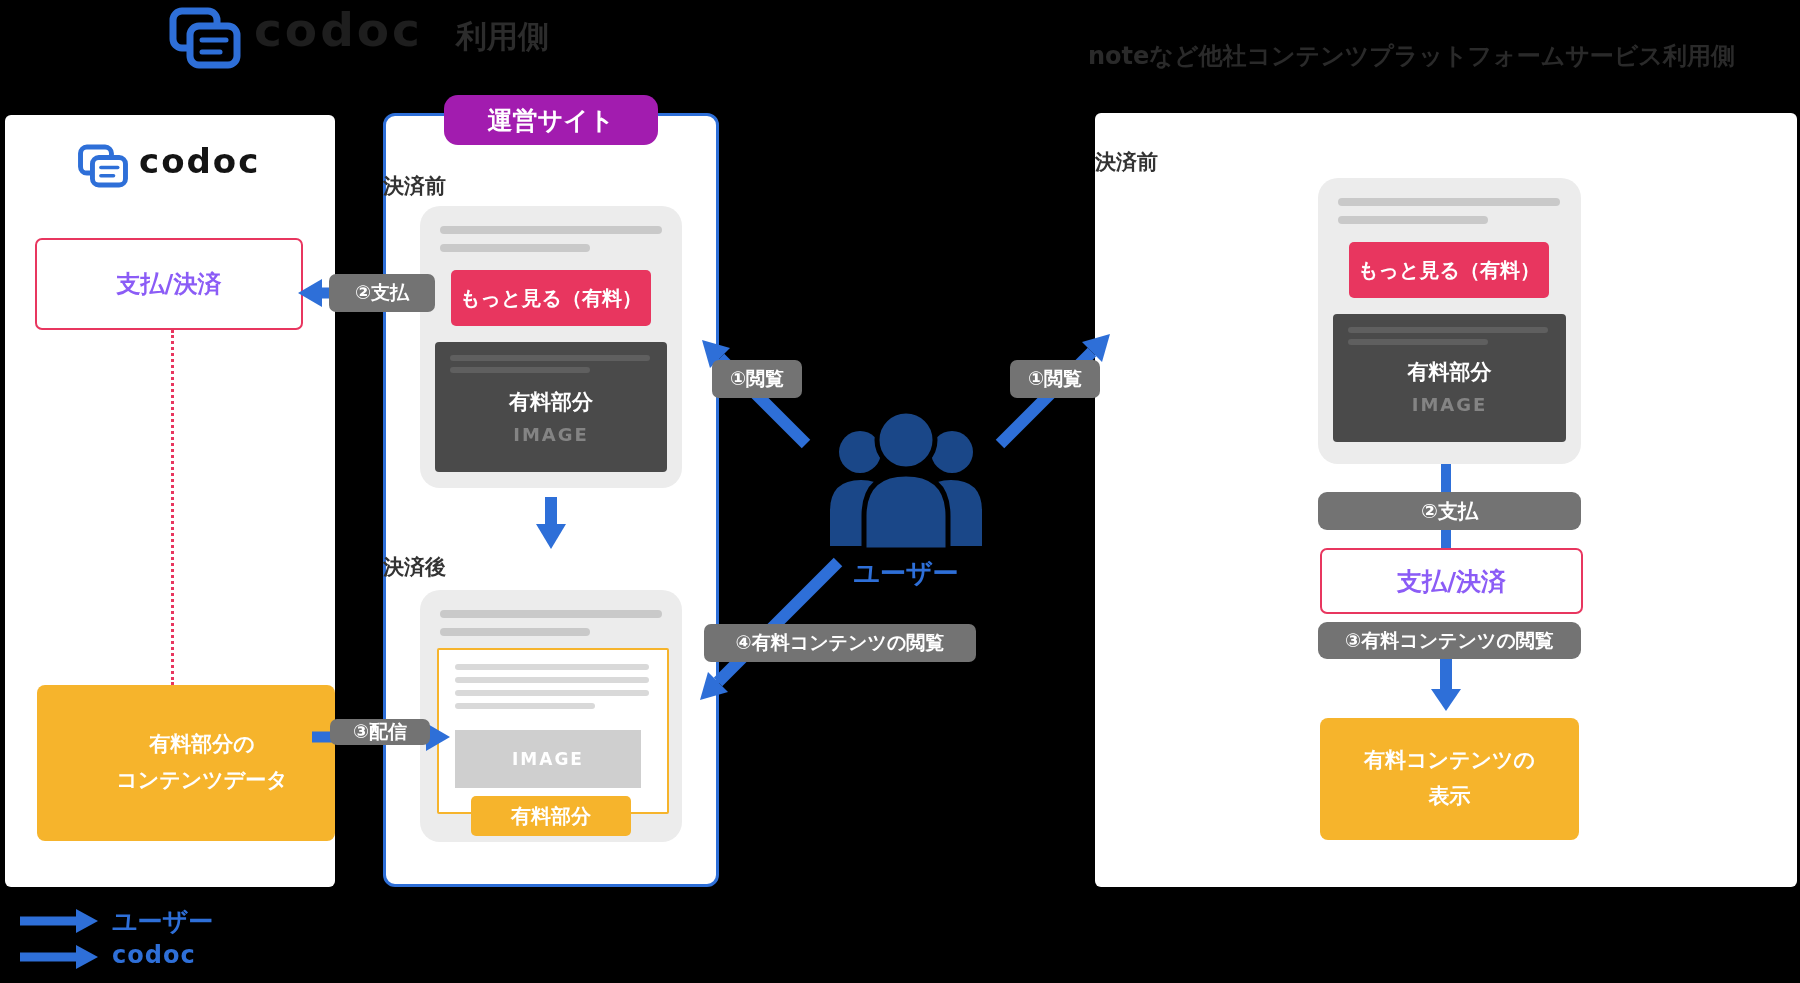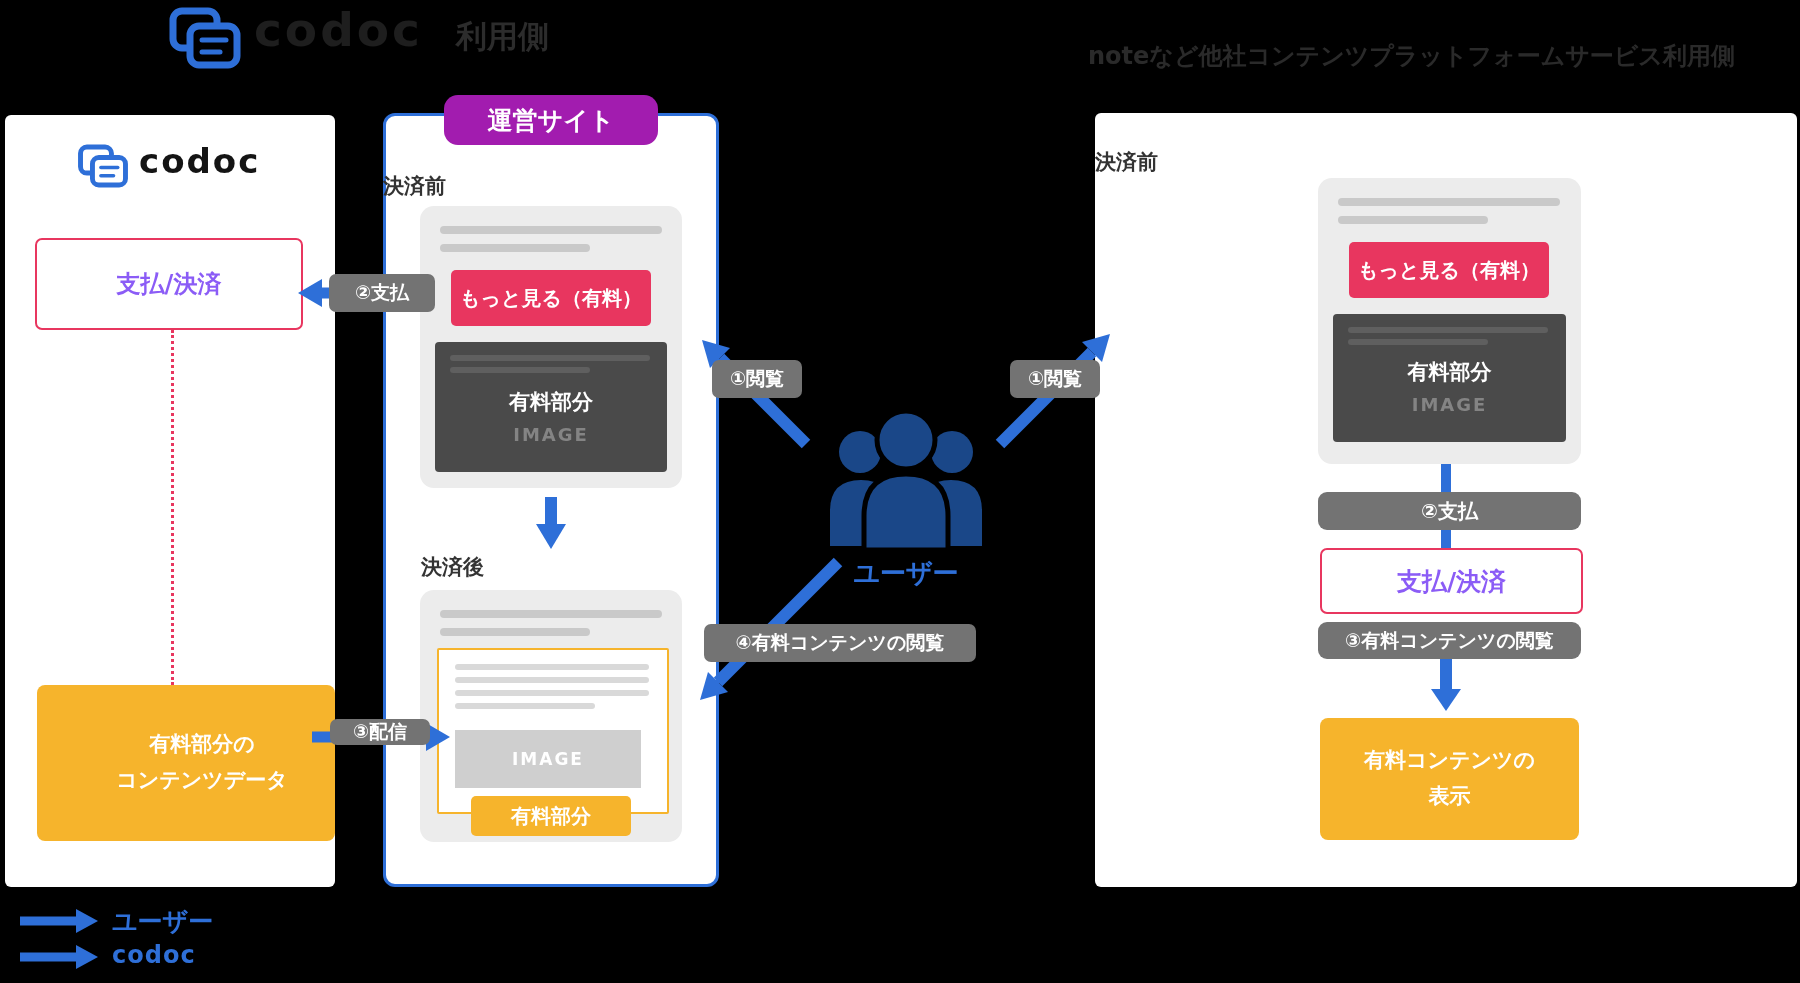--- a/index.html
+++ b/index.html
@@ -1,21 +1,21 @@
 <!DOCTYPE html>
 <html><head>
 <meta charset="utf-8">
 <style>
   html,body{margin:0;padding:0;background:#000;}
   .canvas{position:relative;width:1800px;height:983px;background:#000;overflow:hidden;
           font-family:"DejaVu Sans","Liberation Sans",sans-serif;}
   .abs{position:absolute;}
   .panel{position:absolute;background:#fff;border-radius:6px;z-index:1;}
   .flexc{display:flex;align-items:center;justify-content:center;}
-  .card{position:absolute;background:#ececec;border-radius:14px;}
+  .card{position:absolute;background:#ececec;border-radius:20px;}
   .skline{position:absolute;height:8px;border-radius:4px;background:#c9c9c9;}
   .dline{position:absolute;height:6px;border-radius:3px;background:#5f5f5f;}
   .gline{position:absolute;height:6px;border-radius:3px;background:#d9d9d9;}
   .badge{position:absolute;background:#737373;color:#fff;font-weight:bold;border-radius:7px;
          display:flex;align-items:center;justify-content:center;z-index:4;}
   .pink-btn{position:absolute;background:#e8365f;color:#fff;font-weight:bold;border-radius:5px;
          display:flex;align-items:center;justify-content:center;}
   .dark-img{position:absolute;background:#4a4a4a;border-radius:4px;}
   .outline-pink{position:absolute;background:#fff;border:2.5px solid #e8365f;border-radius:7px;
          color:#8b5cf6;font-weight:bold;display:flex;align-items:center;justify-content:center;}
@@ -73,21 +73,21 @@
     <div class="skline" style="left:20px;top:38px;width:150px;"></div>
     <div class="pink-btn" style="left:31px;top:64px;width:200px;height:56px;font-size:20px;">もっと見る（有料）</div>
     <div class="dark-img" style="left:15px;top:136px;width:232px;height:130px;">
       <div class="dline" style="left:15px;top:13px;width:200px;"></div>
       <div class="dline" style="left:15px;top:25px;width:140px;"></div>
       <div class="abs" style="left:0;top:46px;width:100%;text-align:center;color:#fff;font-size:21px;font-weight:bold;">有料部分</div>
       <div class="abs" style="left:0;top:82px;width:100%;text-align:center;color:#848484;font-size:18px;font-weight:bold;letter-spacing:2px;">IMAGE</div>
     </div>
   </div>
 
-  <div class="sec-label" style="left:383px;top:553px;width:336px;z-index:2;padding-left:38px;">決済後</div>
+  <div class="sec-label" style="left:383px;top:553px;width:336px;z-index:2;">決済後</div>
 
   <div class="card" style="left:420px;top:590px;width:262px;height:252px;z-index:2;">
     <div class="skline" style="left:20px;top:20px;width:222px;"></div>
     <div class="skline" style="left:20px;top:38px;width:150px;"></div>
     <div class="abs" style="left:17px;top:58px;width:228px;height:162px;background:#fff;border:2px solid #f6b42c;border-radius:2px;">
       <div class="gline" style="left:16px;top:14px;width:194px;"></div>
       <div class="gline" style="left:16px;top:27px;width:194px;"></div>
       <div class="gline" style="left:16px;top:40px;width:194px;"></div>
       <div class="gline" style="left:16px;top:53px;width:140px;"></div>
       <div class="flexc abs" style="left:16px;top:80px;width:186px;height:58px;background:#cfcfcf;color:#fff;font-size:17px;font-weight:bold;letter-spacing:2px;">IMAGE</div>

